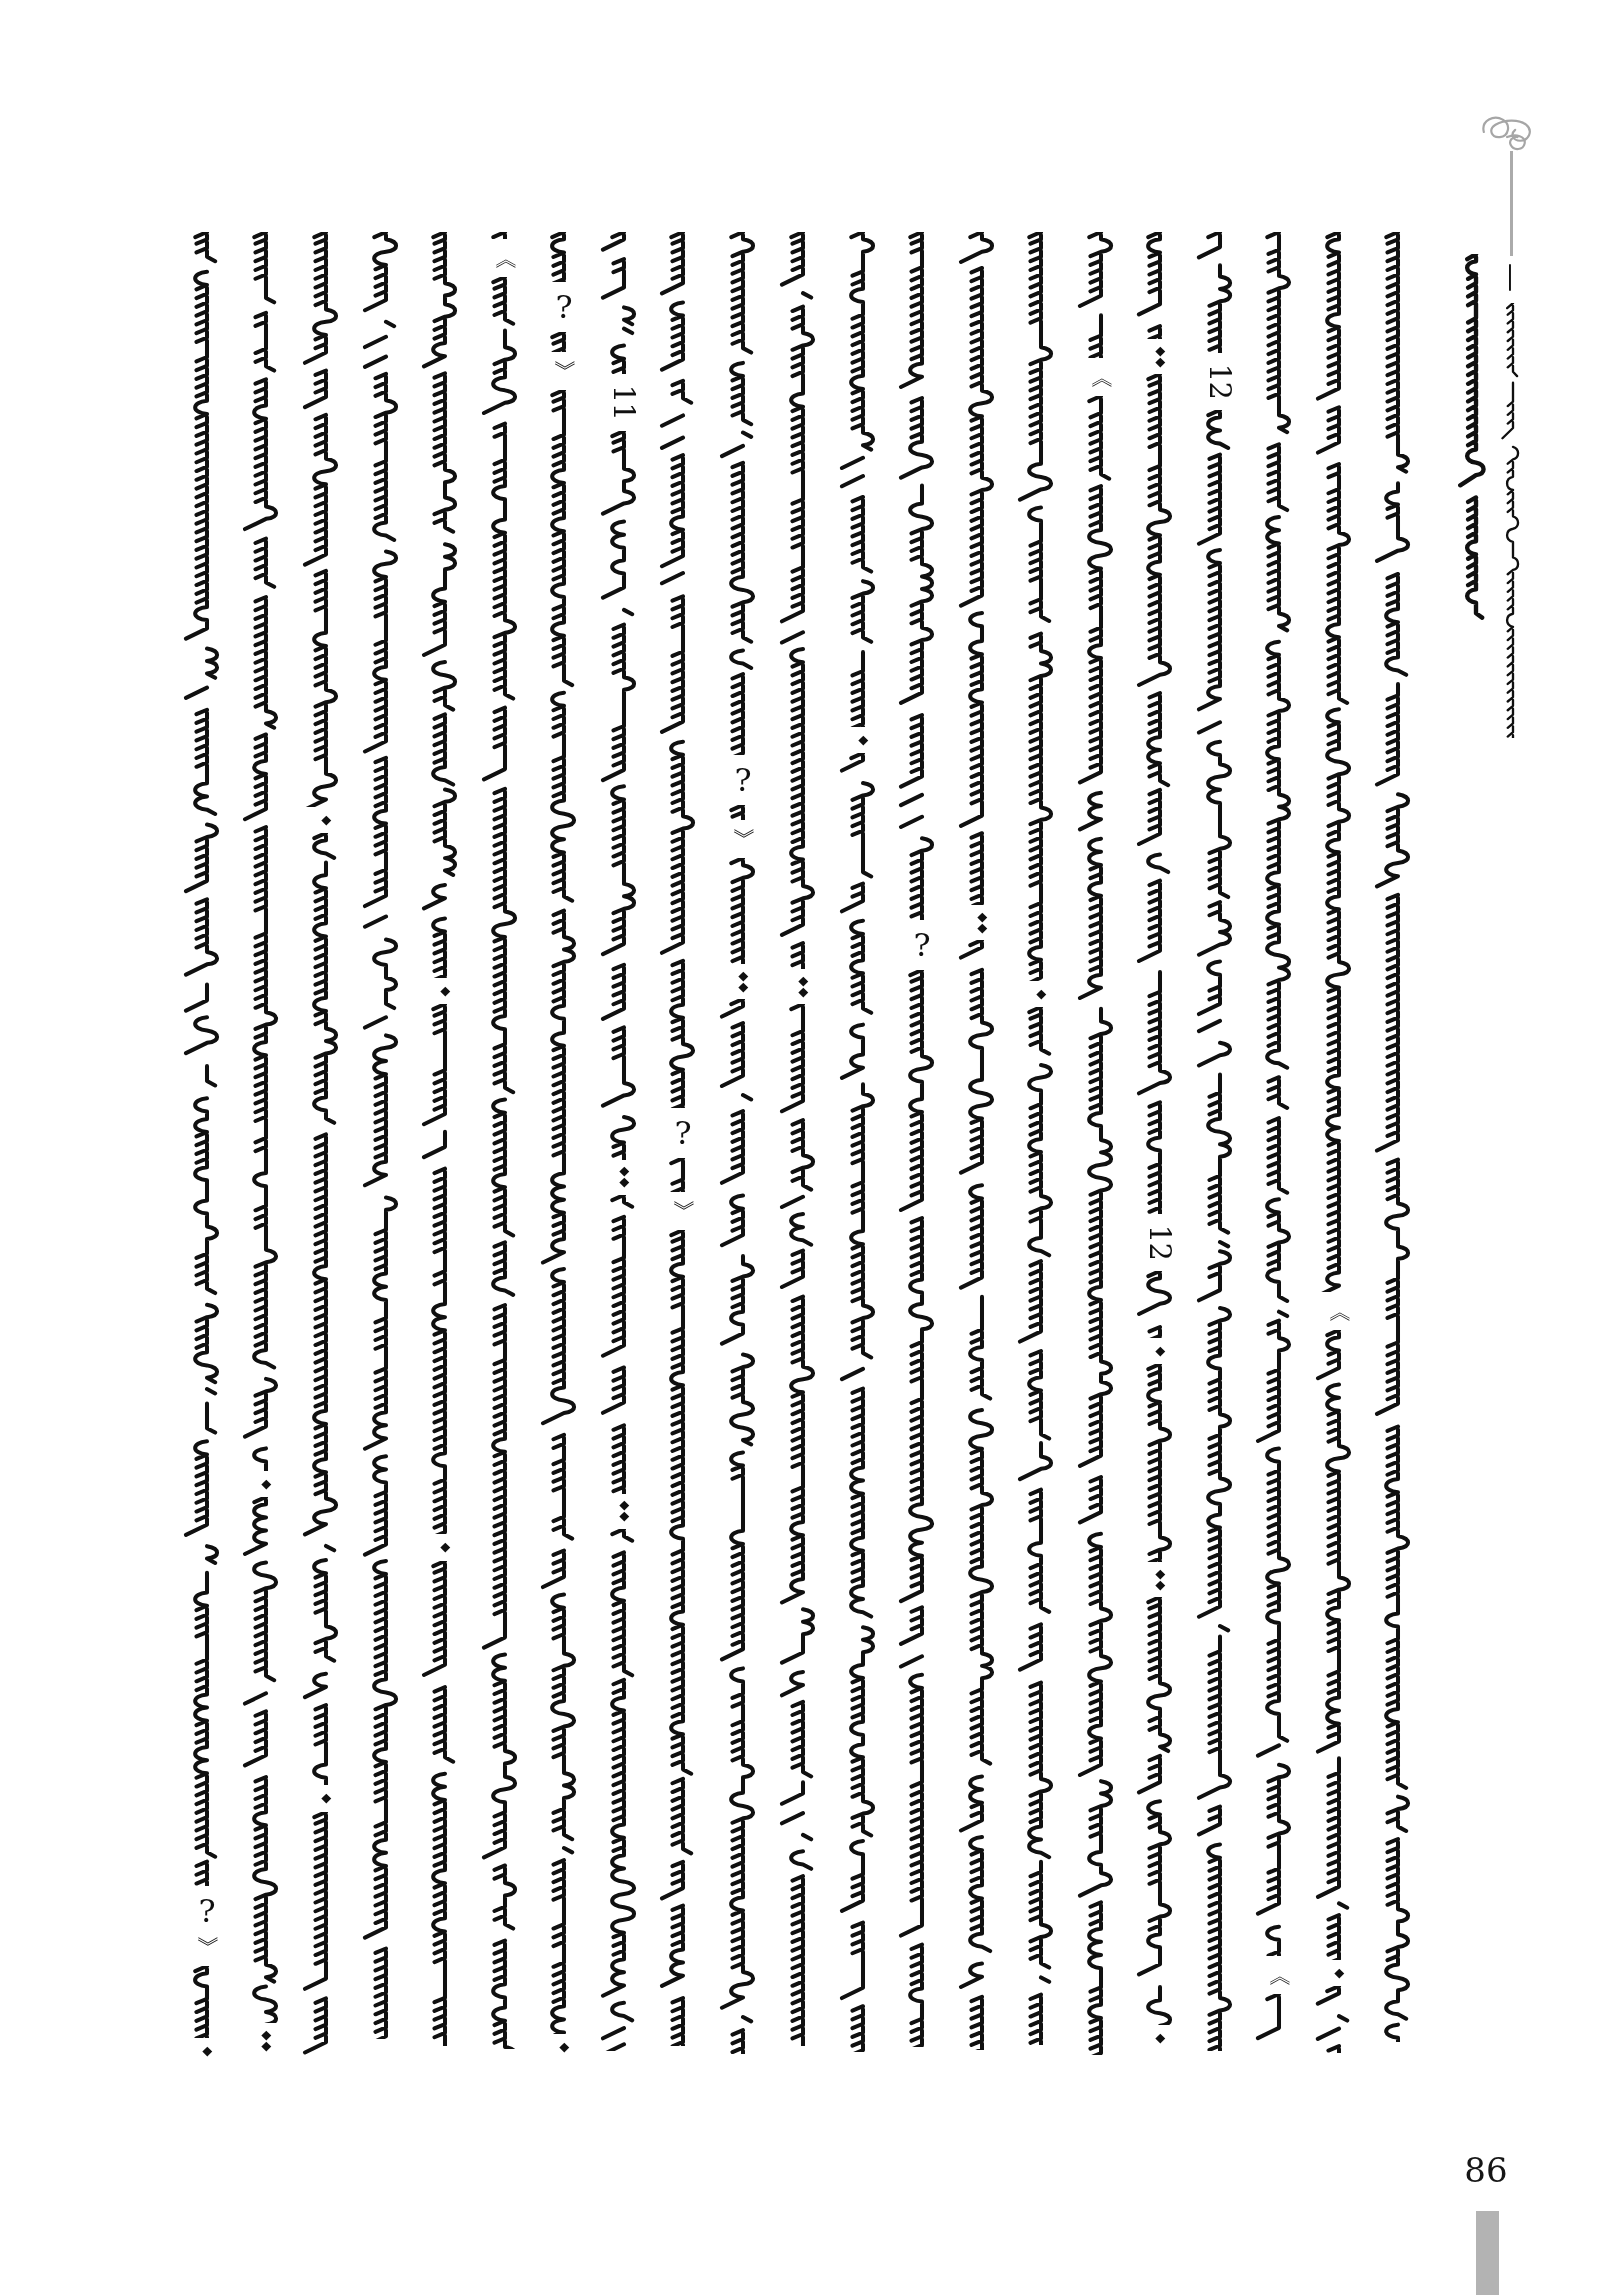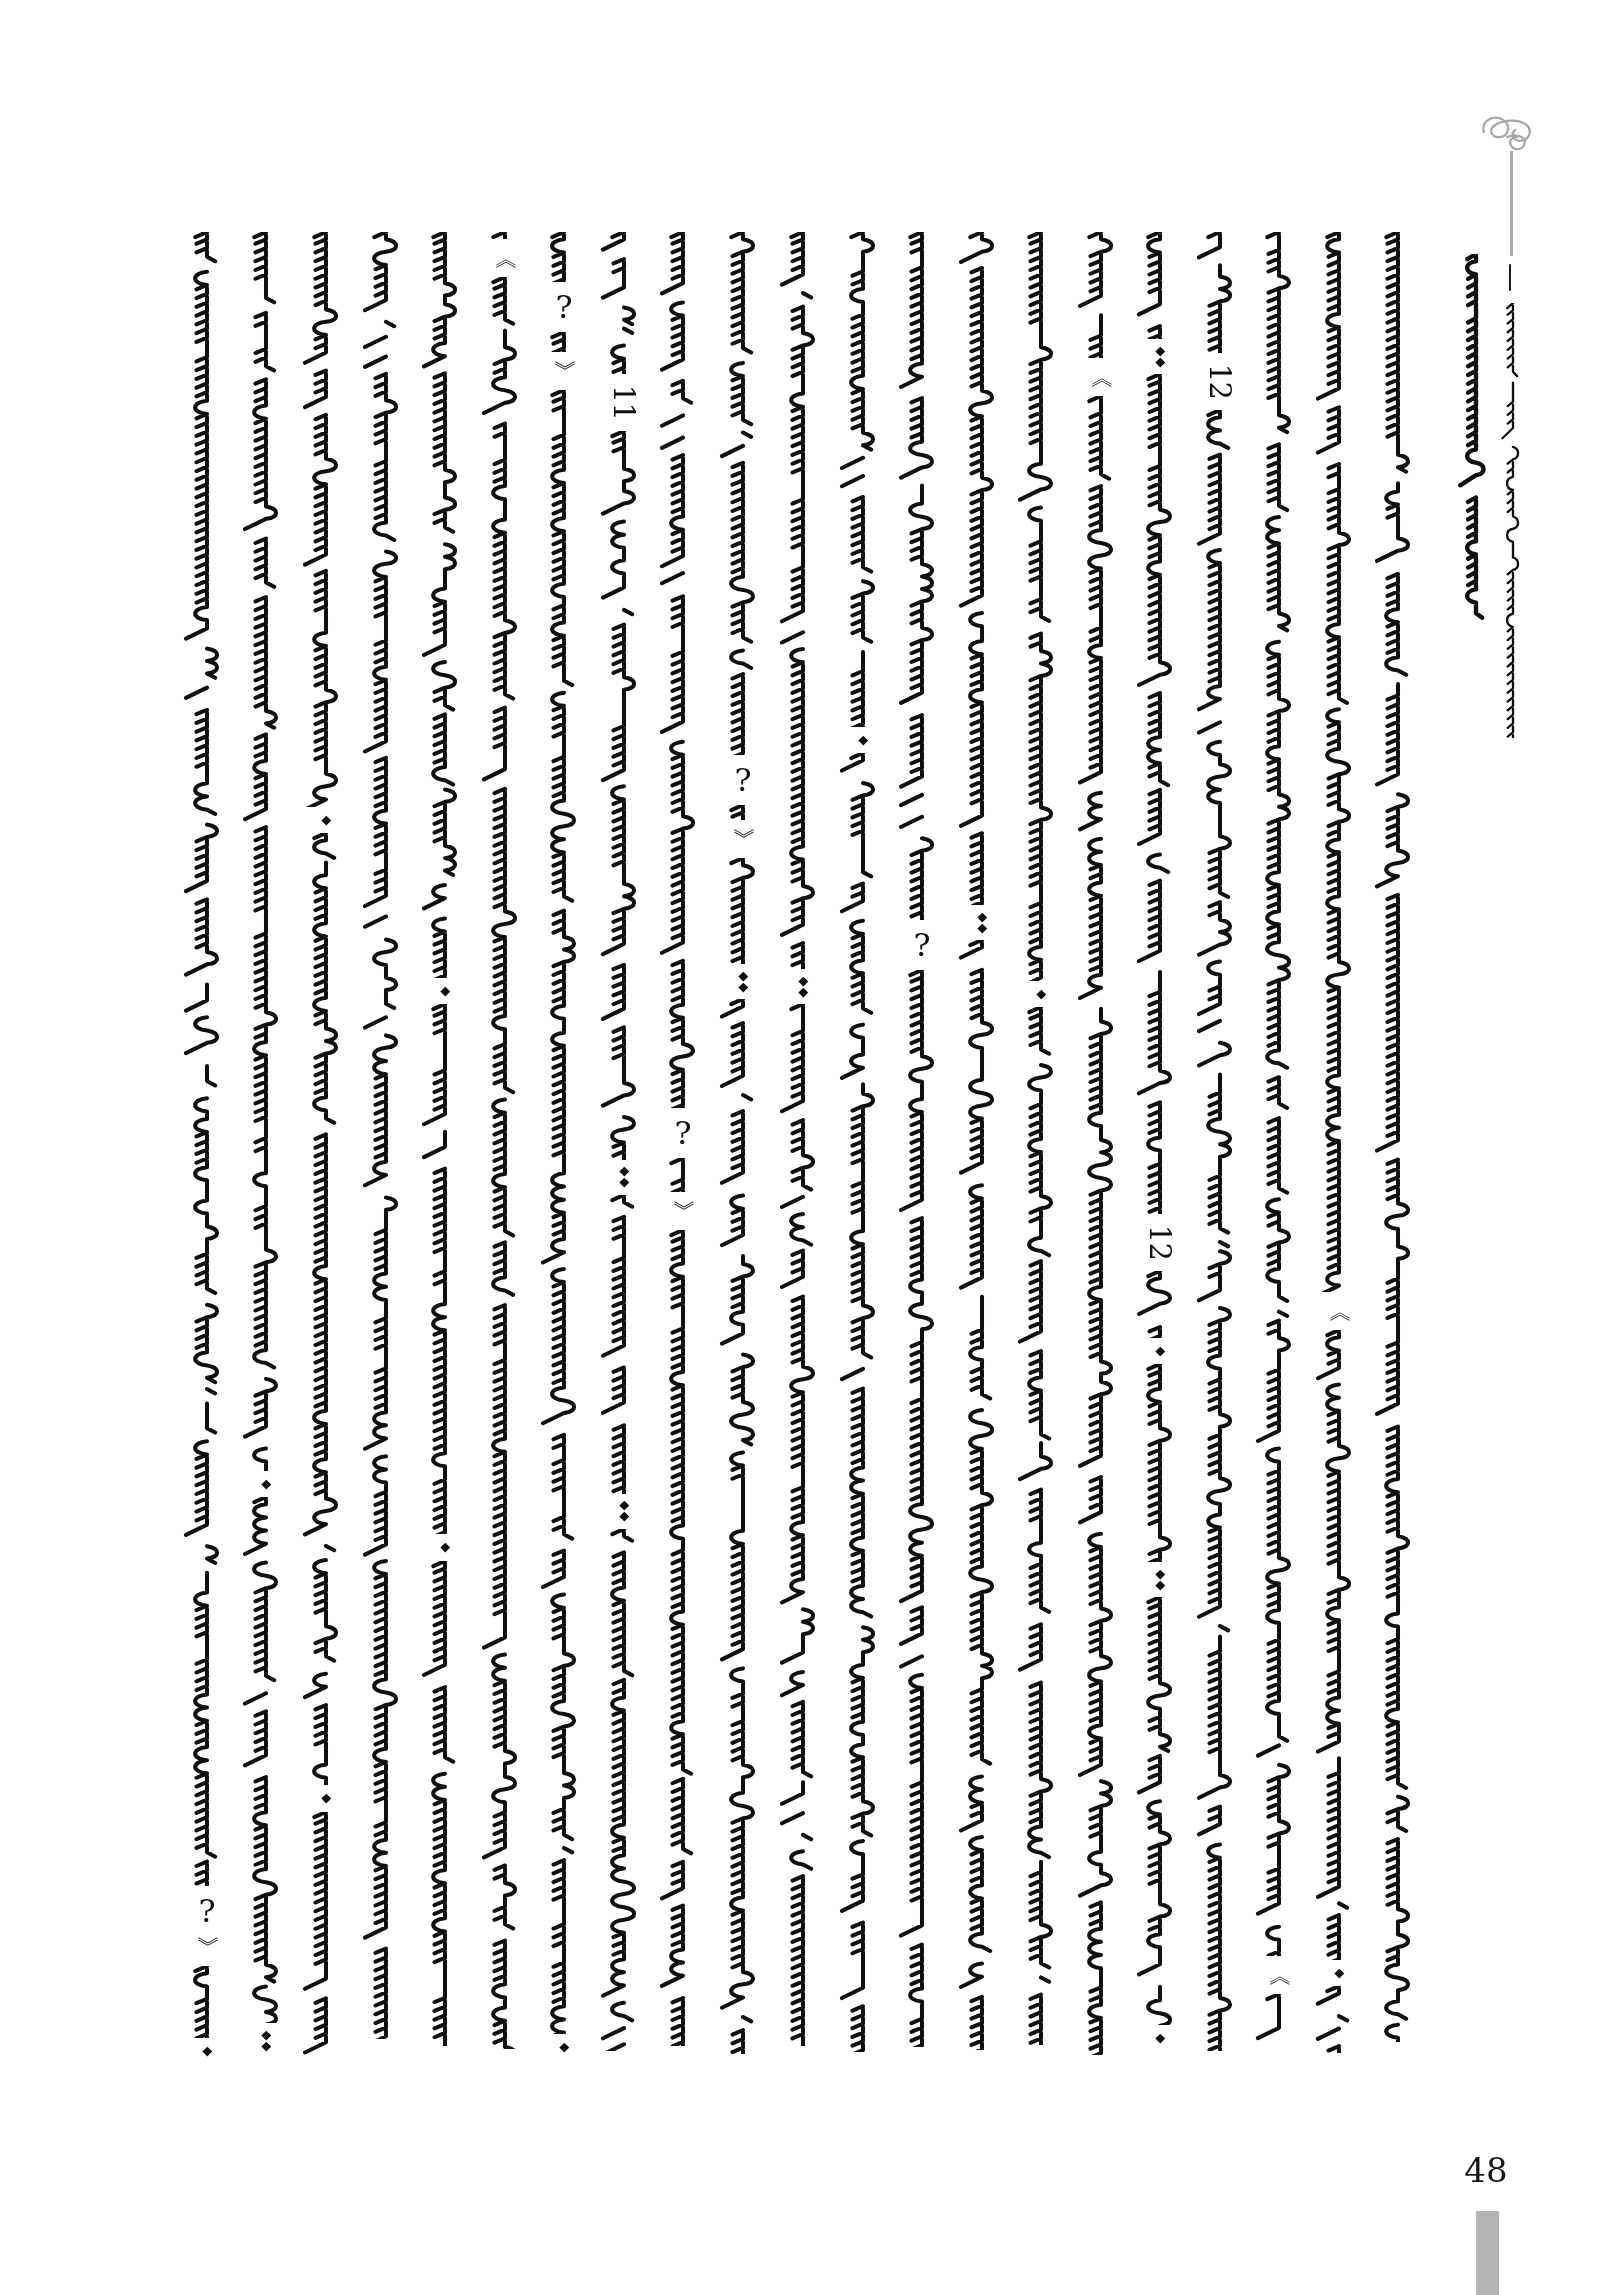--- a/index.html
+++ b/index.html
@@ -356,16 +356,16 @@
           <path d="M 0 0 l -16 7 m 16 -3 l 0 6 l -28.8 14 m 28.8 16.882219975348562 l 11.2 6 m -11.2 10.95660026371479 l -28.8 14 m 28.8 9.849325376097113 l -14.4 6 m 14.4 -2 l 0 8" fill="none" stroke="#101010" stroke-width="5.5" stroke-linecap="round" stroke-linejoin="round"></path>
         </svg>
       </div>
       <div class="col" style="left: 1373px; top: 232px;">
         <svg width="50" height="1810" viewBox="-34 0 68 2477">
           <path d="M 0 0 l -16 7 m 16 -3 l 0 6 l -14.4 6 m 14.4 -2 l 0 8 l -14.4 6 m 14.4 -2 l 0 8 l -14.4 6 m 14.4 -2 l 0 8 l -14.4 6 m 14.4 -2 l 0 8 l -14.4 6 m 14.4 -2 l 0 8 l -14.4 6 m 14.4 -2 l 0 8 l -14.4 6 m 14.4 -2 l 0 8 l -14.4 6 m 14.4 -2 l 0 8 l -14.4 6 m 14.4 -2 l 0 8 l -14.4 6 m 14.4 -2 l 0 8 l -14.4 6 m 14.4 -2 l 0 8 l -14.4 6 m 14.4 -2 l 0 8 l -14.4 6 m 14.4 -2 l 0 8 l -14.4 6 m 14.4 -2 l 0 8 l -14.4 6 m 14.4 -2 l 0 8 l -14.4 6 m 14.4 -2 l 0 8 l -14.4 6 m 14.4 -2 l 0 8 l -14.4 6 m 14.4 -2 l 0 8 l -14.4 6 m 14.4 -2 l 0 8 l -14.4 6 m 14.4 -2 l 0 8 l -14.4 6 m 14.4 -2 l 0 8 l -14.4 6 m 14.4 -2 l 0 8 l -14.4 6 m 14.4 -2 l 0 8 l 0 18.96960791060701 c 18.4 3 18.4 15 0 17 l 11.2 6 m -11.2 15.737578944303095 l 0 11.2998828147538 c -21.6 2 -21.6 16 0 18 l -14.4 6 m 14.4 -2 l 0 8 l -14.4 6 m 14.4 -2 l 0 8 l 0 22.103609649464488 c 18.4 3 18.4 15 0 17 l -28.8 14 m 28.8 17.890702073462307 l -14.4 6 m 14.4 -2 l 0 8 l -14.4 6 m 14.4 -2 l 0 8 l -14.4 6 m 14.4 -2 l 0 8 l -14.4 6 m 14.4 -2 l 0 8 c -21.6 2 -21.6 16 0 18 l -14.4 6 m 14.4 -2 l 0 8 l -14.4 6 m 14.4 -2 l 0 8 l -14.4 6 m 14.4 -2 l 0 8 l -14.4 6 m 14.4 -2 l 0 8 c -21.6 2 -21.6 16 0 18 l 11.2 6 m -11.2 12.432503851130605 l 0 15.657533627934754 l -14.4 6 m 14.4 -2 l 0 8 l -14.4 6 m 14.4 -2 l 0 8 l -14.4 6 m 14.4 -2 l 0 8 l -14.4 6 m 14.4 -2 l 0 8 l -14.4 6 m 14.4 -2 l 0 8 l -14.4 6 m 14.4 -2 l 0 8 l -14.4 6 m 14.4 -2 l 0 8 l -14.4 6 m 14.4 -2 l 0 8 l -14.4 6 m 14.4 -2 l 0 8 l -28.8 14 m 28.8 13.477618286386132 c 18.4 3 18.4 15 0 17 l -14.4 6 m 14.4 -2 l 0 8 l -14.4 6 m 14.4 -2 l 0 8 l -14.4 6 m 14.4 -2 l 0 8 l -14.4 6 m 14.4 -2 l 0 8 l -14.4 6 m 14.4 -2 l 0 8 c 18.4 3 18.4 15 0 17 c -21.6 2 -21.6 16 0 18 l -28.8 14 m 28.8 11.439629380591214 l -14.4 6 m 14.4 -2 l 0 8 l -14.4 6 m 14.4 -2 l 0 8 l -14.4 6 m 14.4 -2 l 0 8 l -14.4 6 m 14.4 -2 l 0 8 l -14.4 6 m 14.4 -2 l 0 8 l -14.4 6 m 14.4 -2 l 0 8 l -14.4 6 m 14.4 -2 l 0 8 l -14.4 6 m 14.4 -2 l 0 8 l -14.4 6 m 14.4 -2 l 0 8 l -14.4 6 m 14.4 -2 l 0 8 l -14.4 6 m 14.4 -2 l 0 8 l -14.4 6 m 14.4 -2 l 0 8 l -14.4 6 m 14.4 -2 l 0 8 l -14.4 6 m 14.4 -2 l 0 8 l -14.4 6 m 14.4 -2 l 0 8 l -14.4 6 m 14.4 -2 l 0 8 l -14.4 6 m 14.4 -2 l 0 8 l -14.4 6 m 14.4 -2 l 0 8 l -14.4 6 m 14.4 -2 l 0 8 l -14.4 6 m 14.4 -2 l 0 8 l -14.4 6 m 14.4 -2 l 0 8 l -14.4 6 m 14.4 -2 l 0 8 l -14.4 6 m 14.4 -2 l 0 8 l -14.4 6 m 14.4 -2 l 0 8 l -14.4 6 m 14.4 -2 l 0 8 l -14.4 6 m 14.4 -2 l 0 8 l -14.4 6 m 14.4 -2 l 0 8 l -14.4 6 m 14.4 -2 l 0 8 l -28.8 14 m 28.8 12.403274552896619 l -14.4 6 m 14.4 -2 l 0 8 l -14.4 6 m 14.4 -2 l 0 8 l -14.4 6 m 14.4 -2 l 0 8 l -14.4 6 m 14.4 -2 l 0 8 l -14.4 6 m 14.4 -2 l 0 8 c 18.4 3 18.4 15 0 17 c -21.6 2 -21.6 16 0 18 l 0 23.810902922879905 c 18.4 3 18.4 15 0 17 l 0 26.856613180600107 l -14.4 6 m 14.4 -2 l 0 8 l -14.4 6 m 14.4 -2 l 0 8 l -14.4 6 m 14.4 -2 l 0 8 l -14.4 6 m 14.4 -2 l 0 8 l -14.4 6 m 14.4 -2 l 0 8 l 0 27.29291014606133 l -14.4 6 m 14.4 -2 l 0 8 l -14.4 6 m 14.4 -2 l 0 8 l -14.4 6 m 14.4 -2 l 0 8 l -14.4 6 m 14.4 -2 l 0 8 l -14.4 6 m 14.4 -2 l 0 8 l -14.4 6 m 14.4 -2 l 0 8 l -14.4 6 m 14.4 -2 l 0 8 l -28.8 14 m 28.8 17.321605702862144 l -14.4 6 m 14.4 -2 l 0 8 l -14.4 6 m 14.4 -2 l 0 8 l -14.4 6 m 14.4 -2 l 0 8 l -14.4 6 m 14.4 -2 l 0 8 l -14.4 6 m 14.4 -2 l 0 8 l -14.4 6 m 14.4 -2 l 0 8 c -21.6 2 -21.6 16 0 18 l -14.4 6 m 14.4 -2 l 0 8 l -14.4 6 m 14.4 -2 l 0 8 l -14.4 6 m 14.4 -2 l 0 8 l -14.4 6 m 14.4 -2 l 0 8 l -14.4 6 m 14.4 -2 l 0 8 c 18.4 3 18.4 15 0 17 l -14.4 6 m 14.4 -2 l 0 8 l -14.4 6 m 14.4 -2 l 0 8 l -14.4 6 m 14.4 -2 l 0 8 l -14.4 6 m 14.4 -2 l 0 8 l -14.4 6 m 14.4 -2 l 0 8 l -14.4 6 m 14.4 -2 l 0 8 l 0 16.820346794556826 c -21.6 2 -21.6 16 0 18 l 0 16.771412577480078 l -14.4 6 m 14.4 -2 l 0 8 l -14.4 6 m 14.4 -2 l 0 8 l -14.4 6 m 14.4 -2 l 0 8 l -14.4 6 m 14.4 -2 l 0 8 l -14.4 6 m 14.4 -2 l 0 8 l -14.4 6 m 14.4 -2 l 0 8 l -14.4 6 m 14.4 -2 l 0 8 l -14.4 6 m 14.4 -2 l 0 8 c -21.6 2 -21.6 16 0 18 l -14.4 6 m 14.4 -2 l 0 8 l -14.4 6 m 14.4 -2 l 0 8 l -14.4 6 m 14.4 -2 l 0 8 l -14.4 6 m 14.4 -2 l 0 8 l -14.4 6 m 14.4 -2 l 0 8 l -14.4 6 m 14.4 -2 l 0 8 l -14.4 6 m 14.4 -2 l 0 8 l 11.2 6 m -11.2 11.950677003711462 c 18.4 3 18.4 15 0 17 l -14.4 6 m 14.4 -2 l 0 8 l -14.4 6 m 14.4 -2 l 0 8 l 11.2 6 m -11.2 10.97022644430399 l -14.4 6 m 14.4 -2 l 0 8 l -14.4 6 m 14.4 -2 l 0 8 l -14.4 6 m 14.4 -2 l 0 8 l -14.4 6 m 14.4 -2 l 0 8 l -14.4 6 m 14.4 -2 l 0 8 l -14.4 6 m 14.4 -2 l 0 8 l -14.4 6 m 14.4 -2 l 0 8 l -14.4 6 m 14.4 -2 l 0 8 c 18.4 3 18.4 15 0 17 l 0 17.8160102609545 c 18.4 3 18.4 15 0 17 l -14.4 6 m 14.4 -2 l 0 8 l -14.4 6 m 14.4 -2 l 0 8 c -21.6 2 -21.6 16 0 18 c 18.4 3 18.4 15 0 17 l 0 15.092482930980623 c -21.6 2 -21.6 16 0 18 l 11.2 6 m -11.2 8.11622540652752 c -21.6 2 -21.6 16 0 18 l 0 19.404687052592635" fill="none" stroke="#101010" stroke-width="5.5" stroke-linecap="round" stroke-linejoin="round"></path>
         </svg>
       </div>
     </div>
 
-  <div class="page-number">48</div>
+  <div class="page-number">86</div>
   <div class="edge-marker"></div>
 </div>
 
 
 </body></html>

